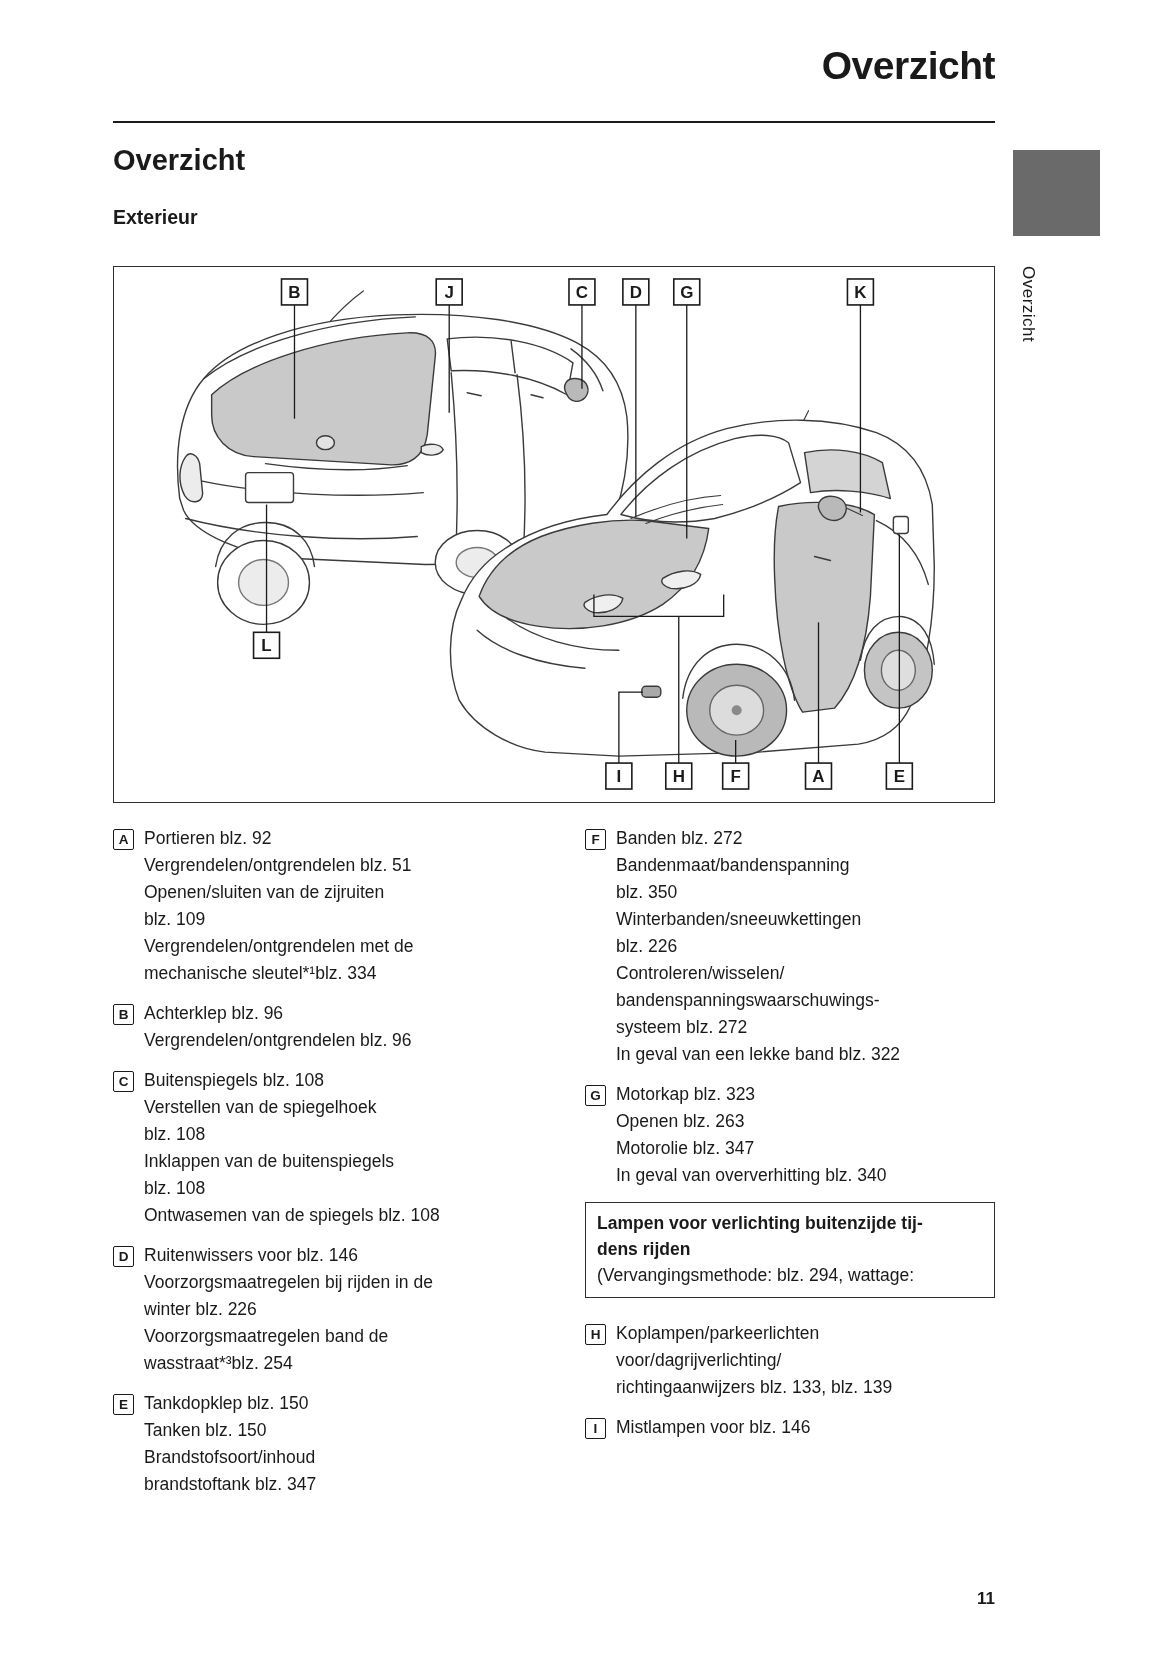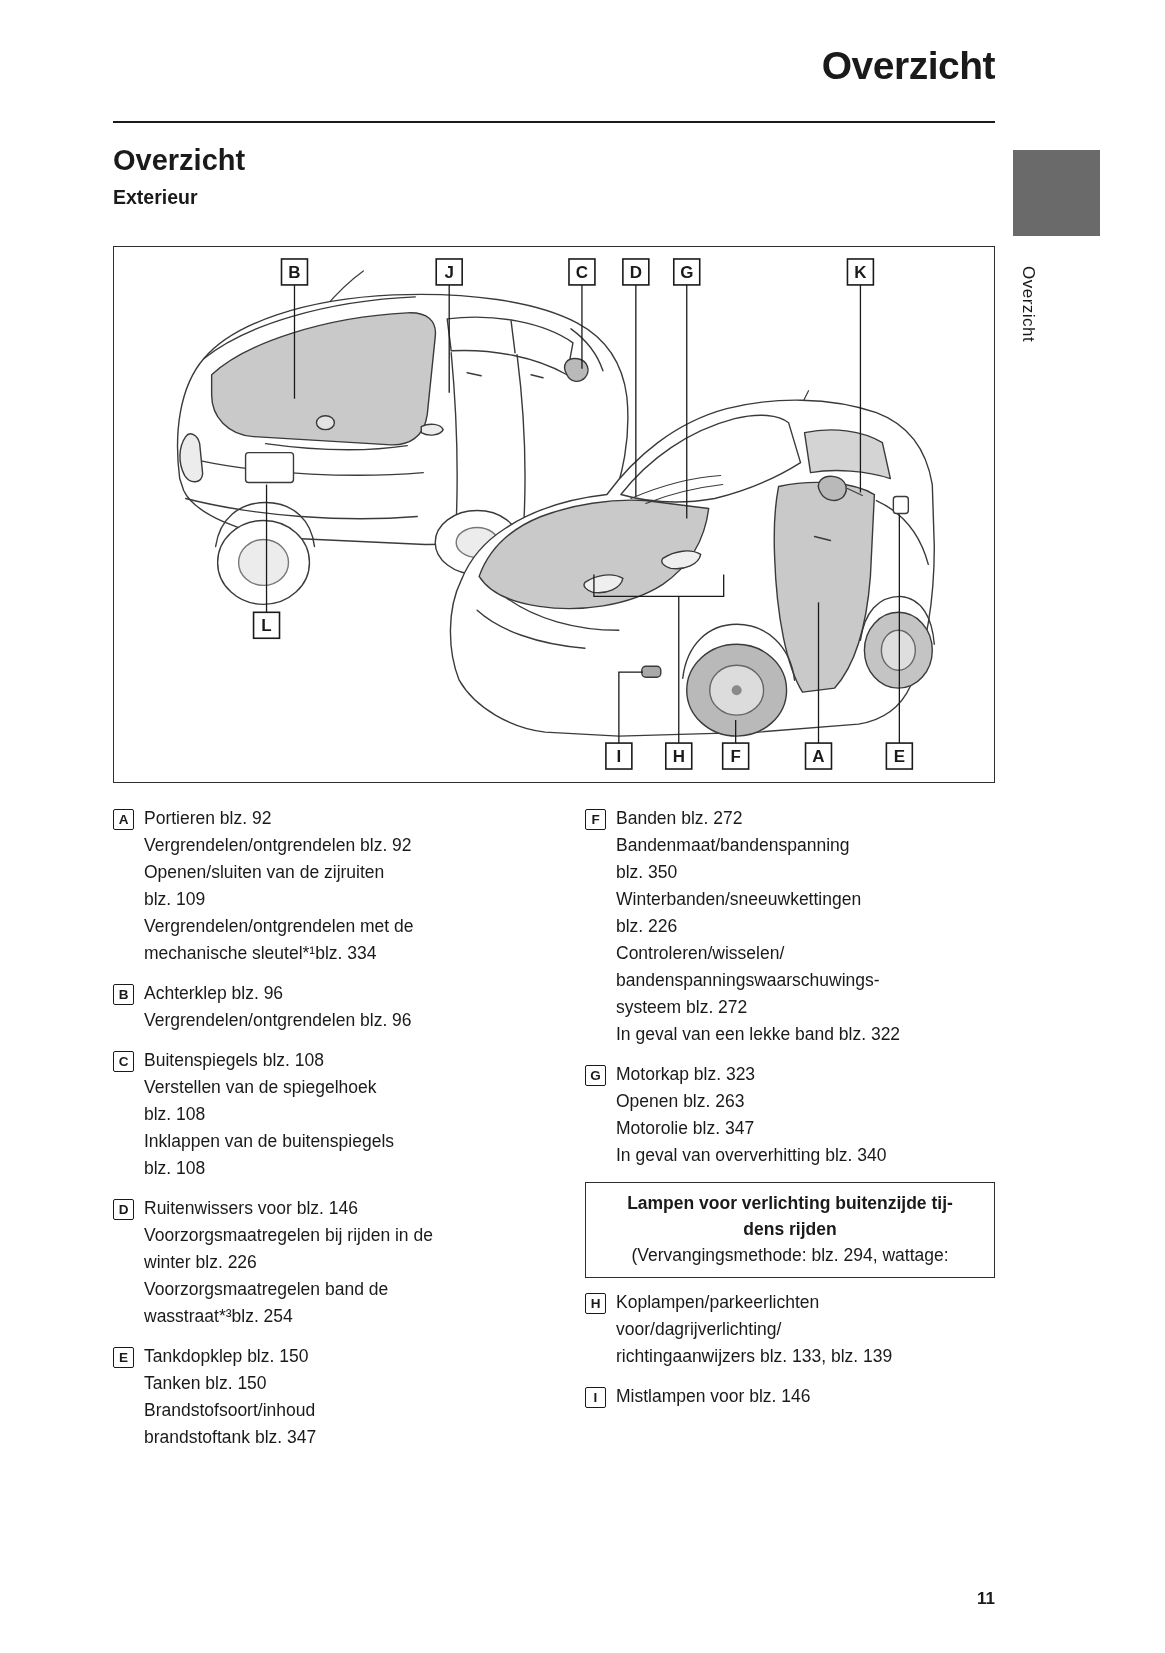--- a/index.html
+++ b/index.html
@@ -4,33 +4,33 @@
 <style>
   * { margin:0; padding:0; box-sizing:border-box; }
   html,body { background:#ffffff; }
   body { font-family:"Liberation Sans", sans-serif; color:#1a1a1a; }
   .page { position:relative; width:1165px; height:1653px; background:#fff; overflow:hidden; }
   .content { position:absolute; left:113px; top:0; width:882px; }
 
   .doc-title { text-align:right; font-size:39px; line-height:44px; font-weight:700; letter-spacing:-0.5px; margin-top:44px; }
   .rule { border:none; border-top:2px solid #1a1a1a; margin-top:33px; }
   .section-title { font-size:29px; line-height:34px; font-weight:700; margin-top:20px; }
-  .subsection-title { font-size:19.5px; line-height:24px; font-weight:700; margin-top:8px; }
+  .subsection-title { font-size:19.5px; line-height:24px; font-weight:700; margin-top:28px; }
 
   .diagram-box { margin-top:37px; border:1.5px solid #2e2e2e; width:100%; height:537px; background:#fff; }
   .diagram-box svg { display:block; width:100%; height:100%; font-family:"Liberation Sans", sans-serif; }
 
   .legend { display:grid; grid-template-columns:472px 410px; margin-top:22px; font-size:17.5px; }
   .li { display:flex; margin-bottom:13px; }
   .key { flex:0 0 auto; width:21px; height:21px; border:1.5px solid #1a1a1a; border-radius:2px;
          font-size:13.5px; font-weight:700; display:flex; align-items:center; justify-content:center;
          margin:4px 10px 0 0; background:#fff; }
   .entries p { line-height:27px; }
 
-  .note-box { border:1.6px solid #2e2e2e; padding:7px 11px 9px 11px; margin:2px 0 11px 0;text-align:center; }
+  .note-box { border:1.6px solid #2e2e2e; padding:7px 11px 9px 11px; margin:2px 0 22px 0; }
   .note-box p { line-height:26px; }
   .note-box .nb-t { font-weight:700; }
 
   .gray-tab { position:absolute; top:150px; right:65px; width:87px; height:86px; background:#6a6a6a; }
   .side-label { position:absolute; top:266px; left:1018px; writing-mode:vertical-rl; font-size:17px; letter-spacing:0.5px; }
   .page-number { position:absolute; right:170px; bottom:44px; font-size:17px; font-weight:700;margin-top:20px; }
 </style>
 </head>
 <body>
 
@@ -177,21 +177,21 @@
     </figure>
 
     <div class="legend">
 
       <div class="col">
 
         <div class="li">
           <span class="key">A</span>
           <div class="entries">
             <p>Portieren blz. 92</p>
-            <p>Vergrendelen/ontgrendelen blz. 92</p>
+            <p>Vergrendelen/ontgrendelen blz. 51</p>
             <p>Openen/sluiten van de zijruiten</p>
             <p>blz. 109</p>
             <p>Vergrendelen/ontgrendelen met de</p>
             <p>mechanische sleutel*¹blz. 334</p>
           </div>
         </div>
 
         <div class="li">
           <span class="key">B</span>
           <div class="entries">
@@ -201,20 +201,21 @@
         </div>
 
         <div class="li">
           <span class="key">C</span>
           <div class="entries">
             <p>Buitenspiegels blz. 108</p>
             <p>Verstellen van de spiegelhoek</p>
             <p>blz. 108</p>
             <p>Inklappen van de buitenspiegels</p>
             <p>blz. 108</p>
+            <p>Ontwasemen van de spiegels blz. 108</p>
           </div>
         </div>
 
         <div class="li">
           <span class="key">D</span>
           <div class="entries">
             <p>Ruitenwissers voor blz. 146</p>
             <p>Voorzorgsmaatregelen bij rijden in de</p>
             <p>winter blz. 226</p>
             <p>Voorzorgsmaatregelen band de</p>

